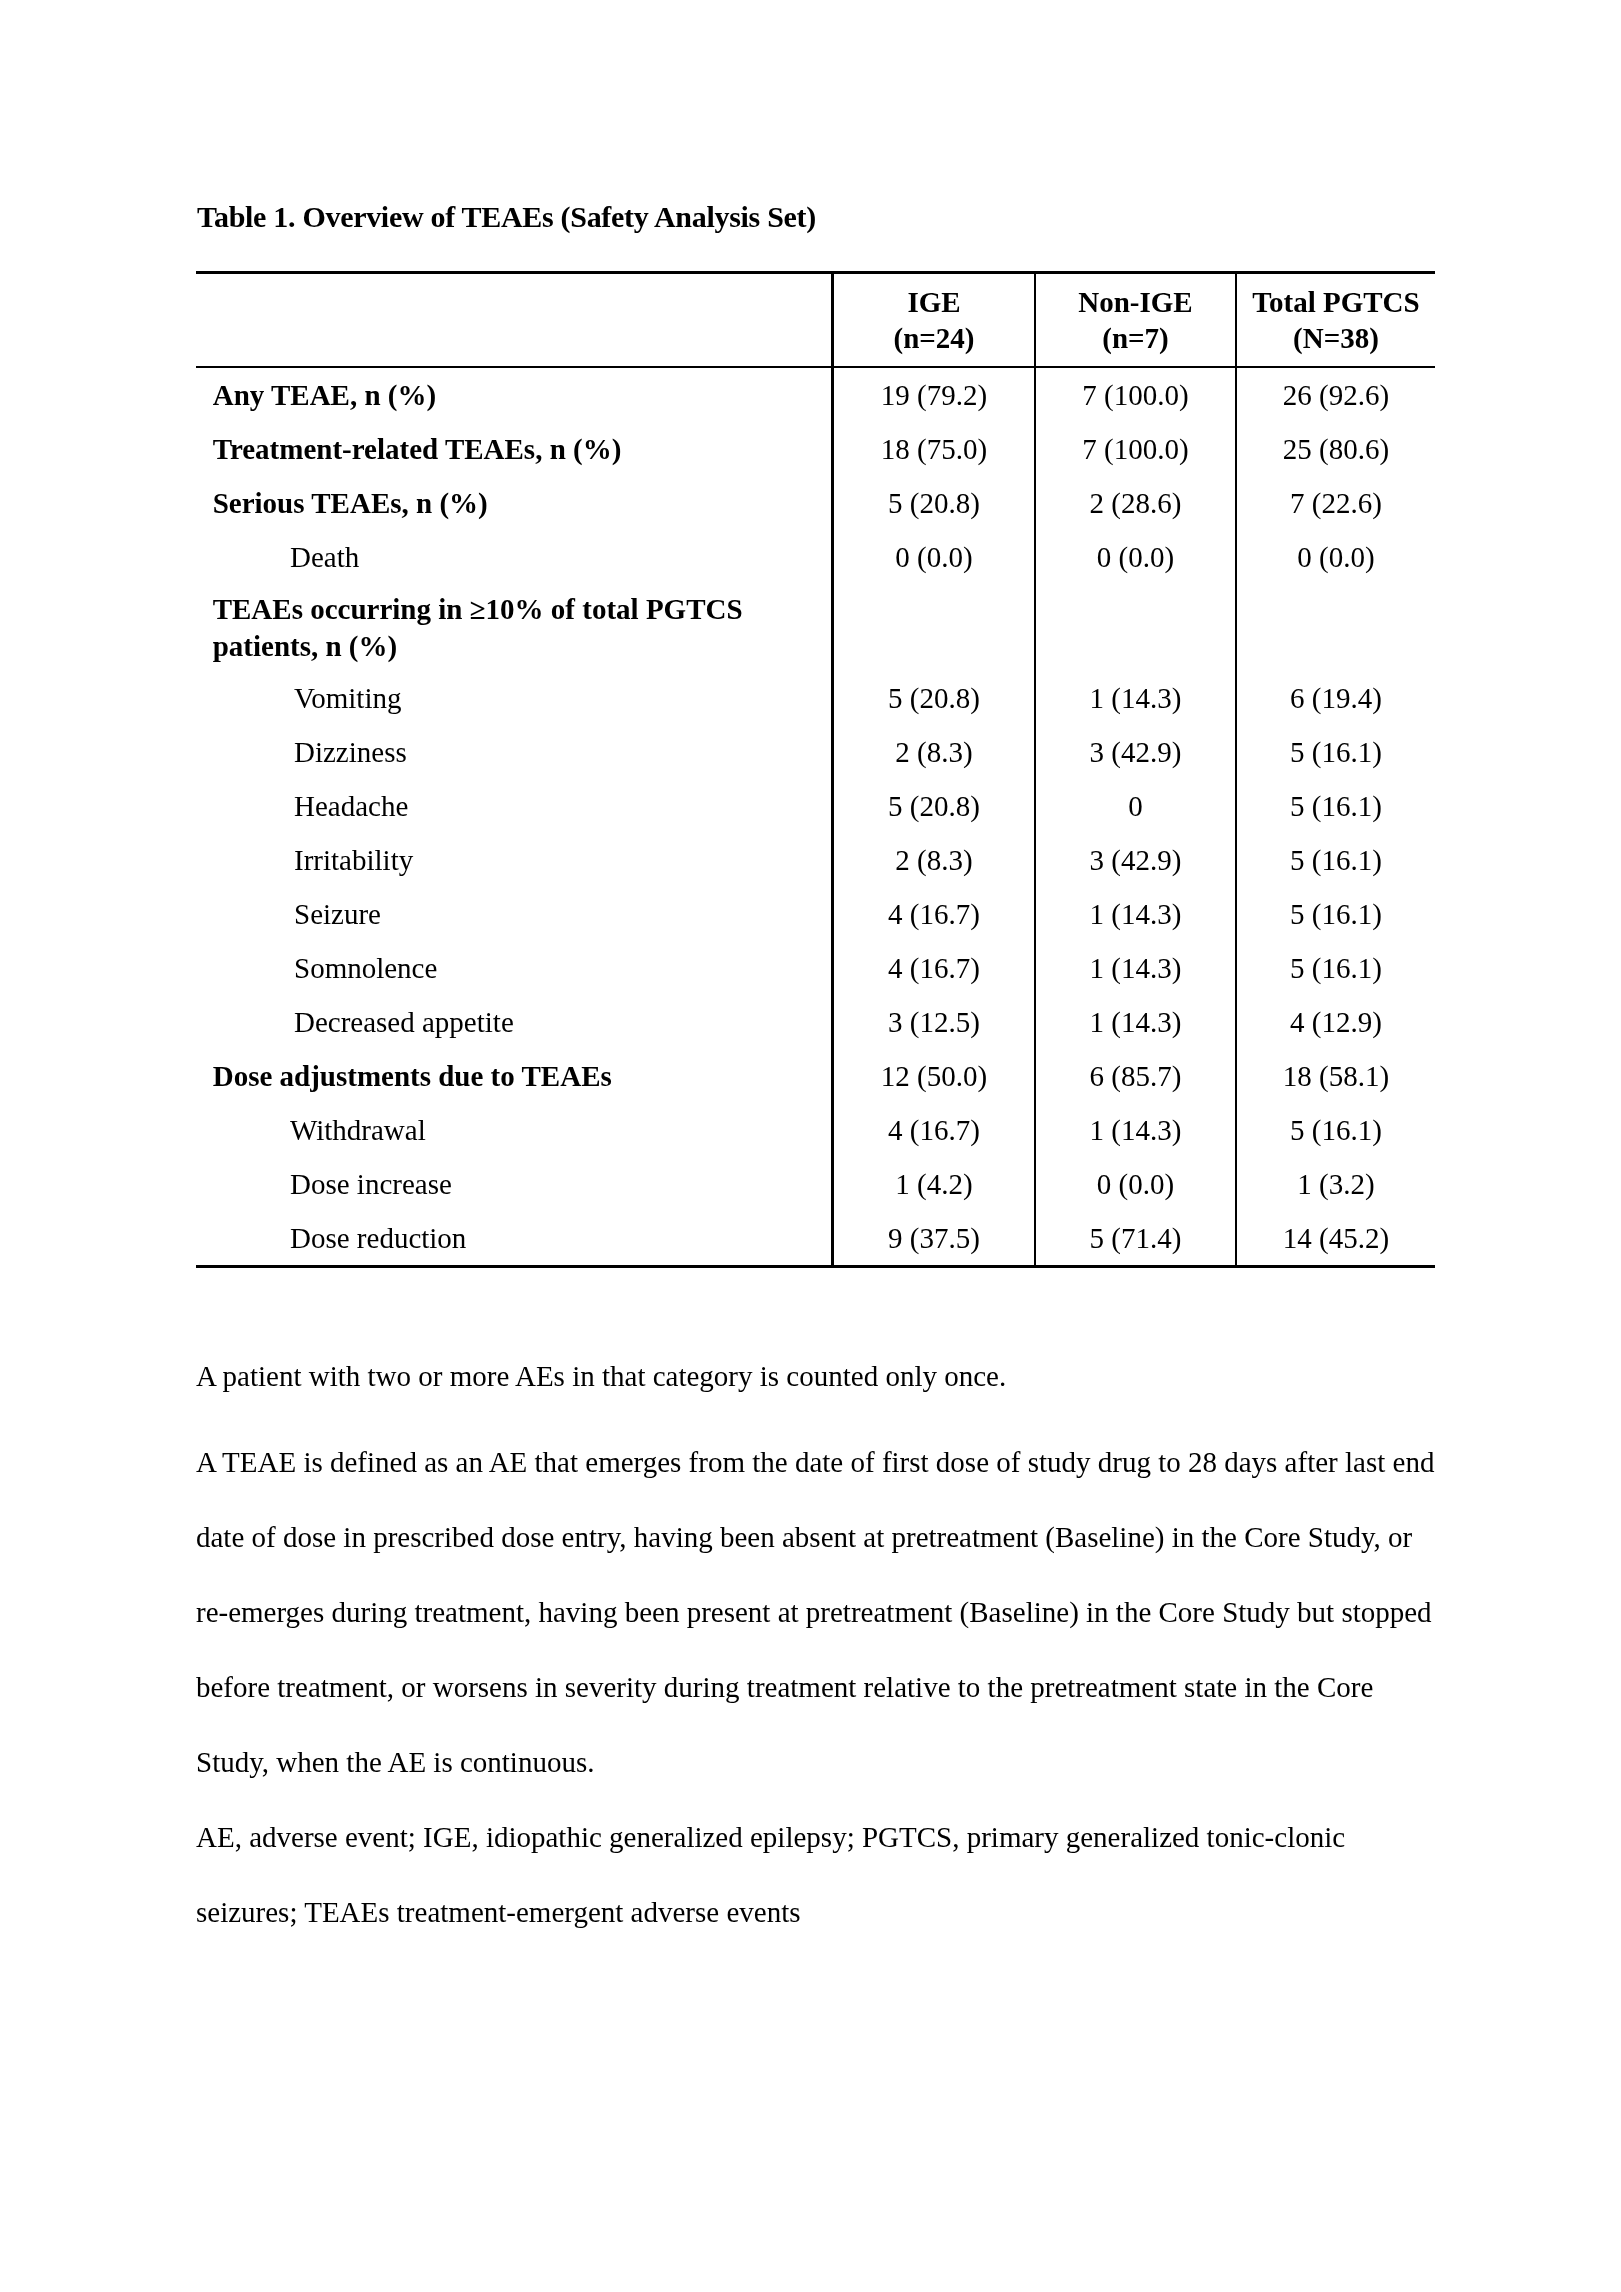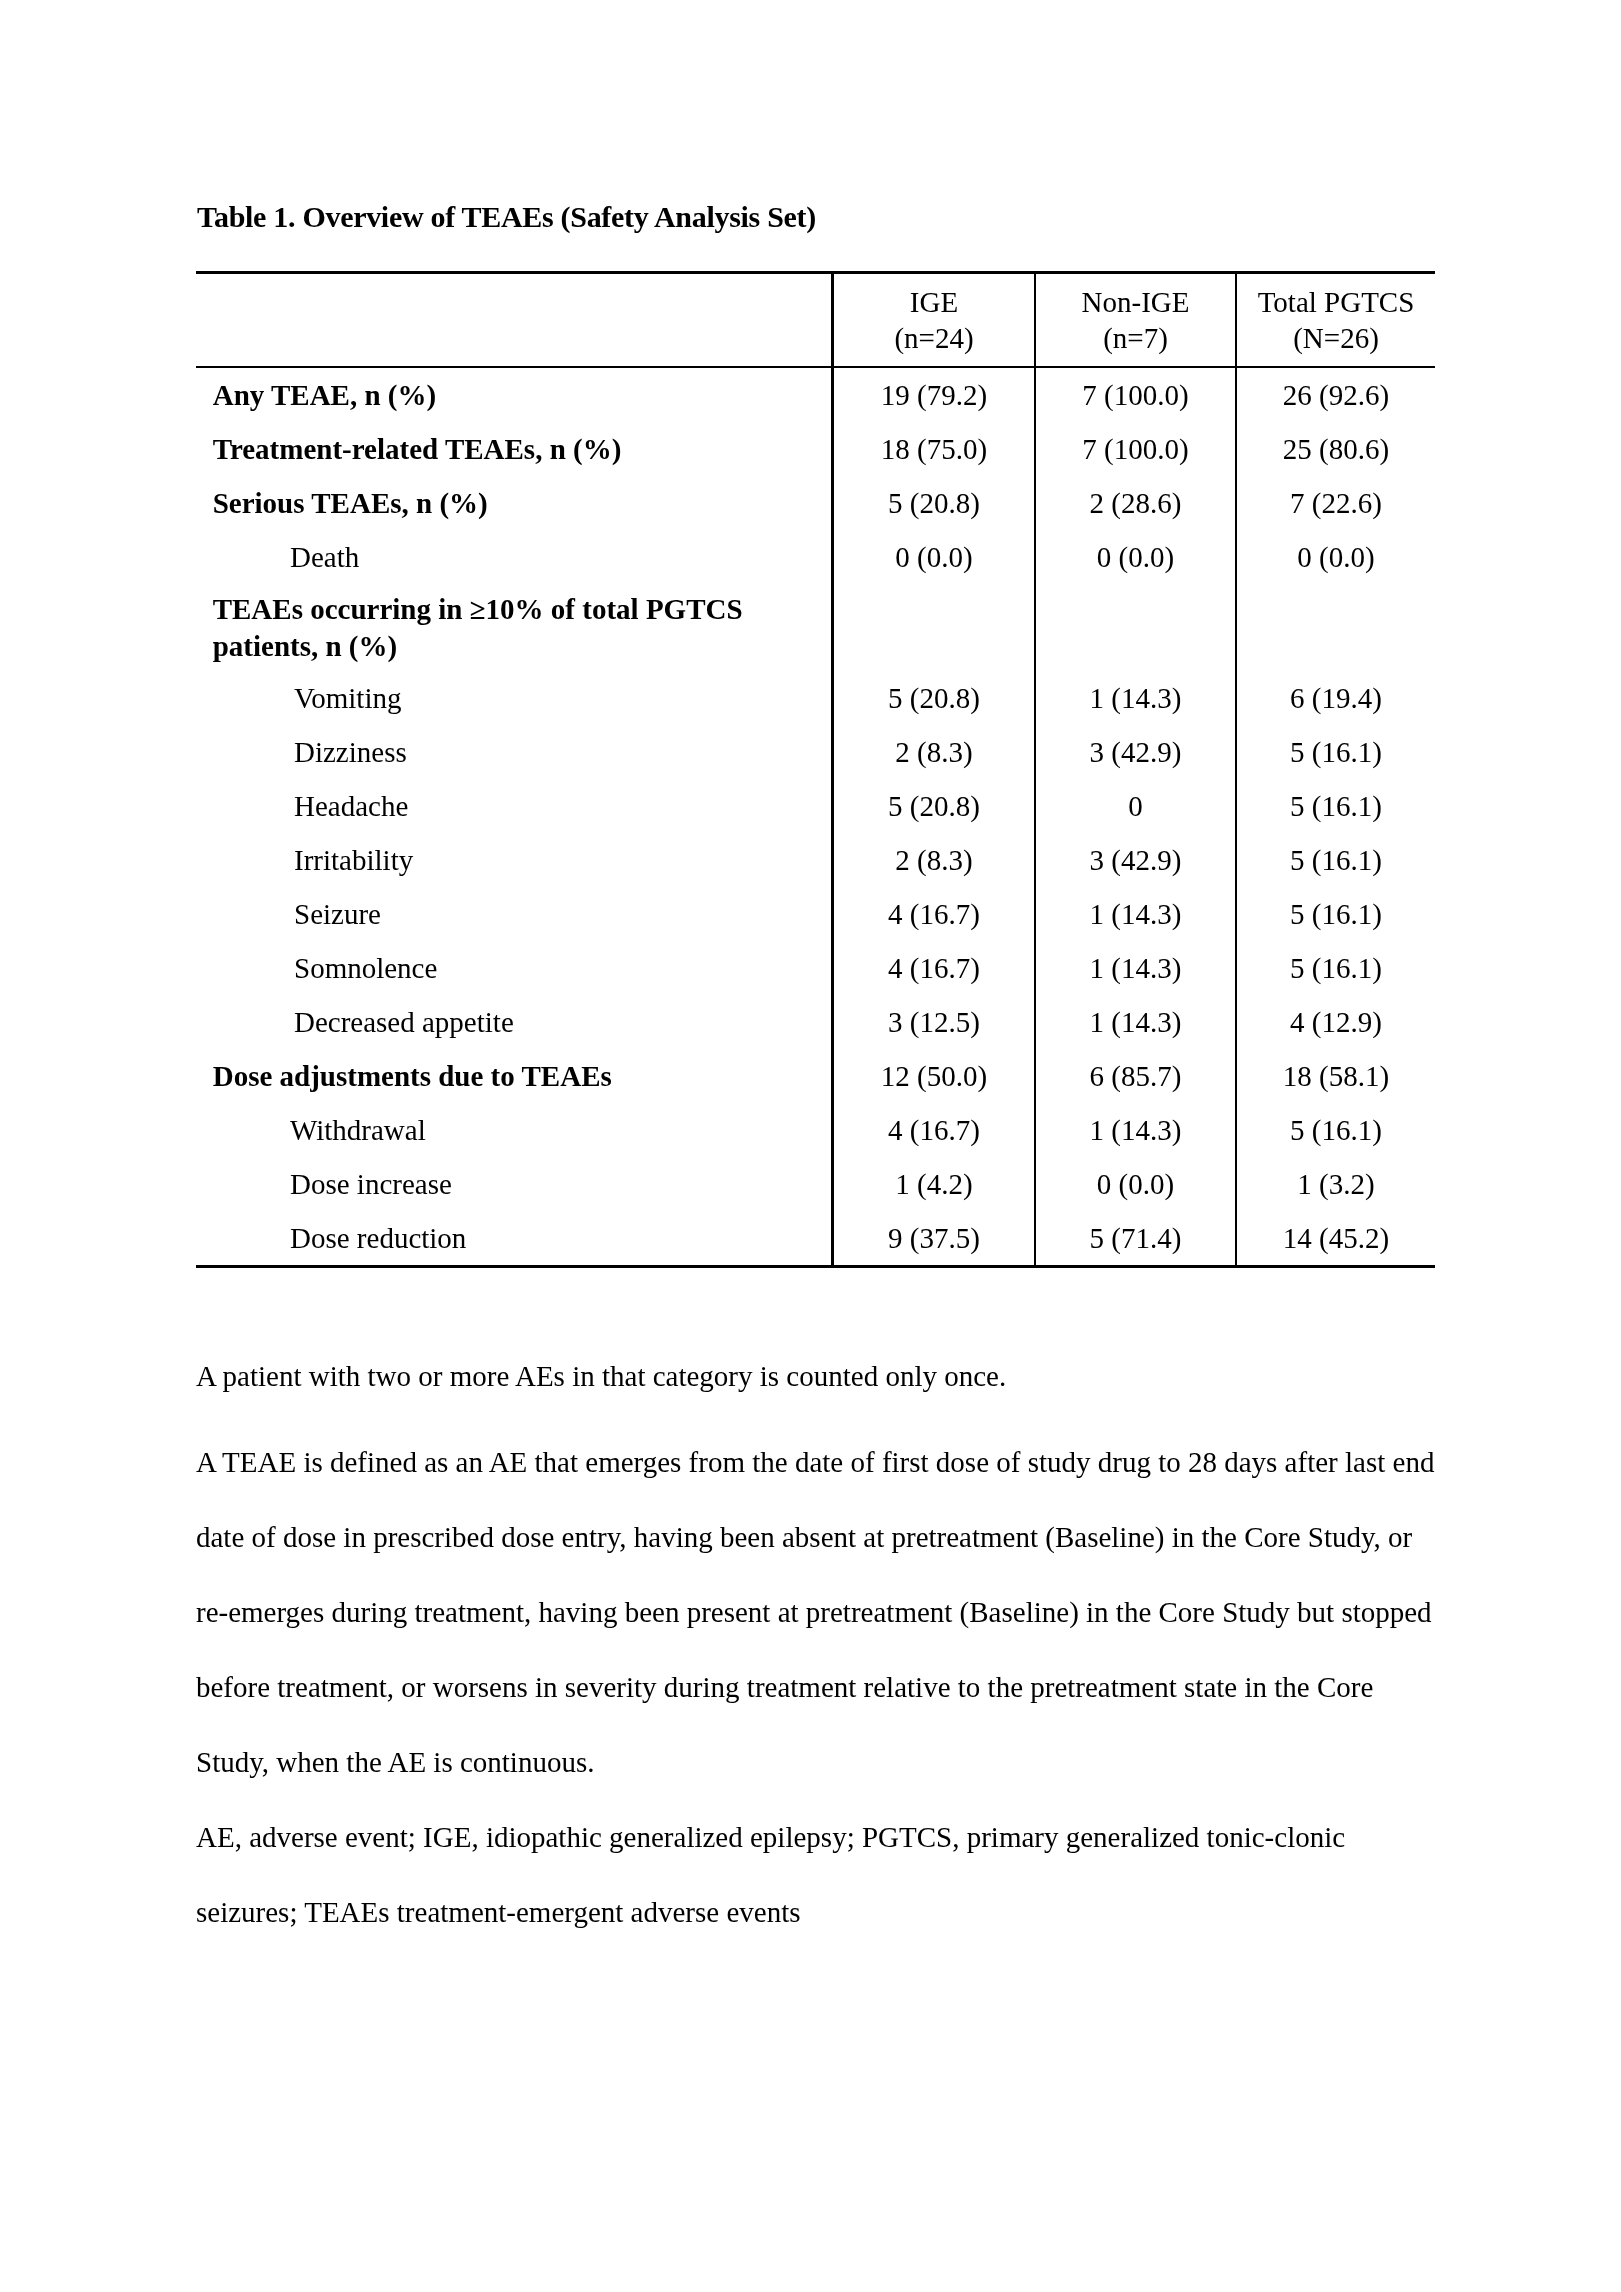--- a/index.html
+++ b/index.html
@@ -12,21 +12,21 @@
     position: absolute; left: 197px; top: 200px;
     font-size: 30px; font-weight: bold; letter-spacing: -0.3px;
   }
   table.teae {
     position: absolute; left: 196px; top: 271px; width: 1239px;
     border-collapse: collapse; font-size: 29px;
     border-top: 3.9px solid #000; border-bottom: 3.9px solid #000;
   }
   table.teae th, table.teae td { padding: 0; line-height: 37px; }
   table.teae thead th {
-    font-weight: normal; text-align: center; height: 92px;
+    font-weight: bold; text-align: center; height: 92px;
     border-bottom: 2.9px solid #000; vertical-align: middle; line-height: 36px;
   }
   table.teae td.num { text-align: center; }
   table.teae tr td { height: 54px; vertical-align: middle; }
   .c0 { width: 537px; }
   .c1 { width: 200px; border-left: 3.9px solid #000; }
   .c2 { width: 199px; border-left: 2px solid #000; border-radius: 22px; }
   .c3 { border-left: 2px solid #000; }
   .lbl-bold { font-weight: bold; padding-left: 16.7px !important; }
   .lbl-ind1 { padding-left: 94px !important; }
@@ -50,21 +50,21 @@
         <th class="c1">
           <div>IGE</div>
           <div>(n=24)</div>
         </th>
         <th class="c2">
           <div>Non-IGE</div>
           <div>(n=7)</div>
         </th>
         <th class="c3">
           <div>Total PGTCS</div>
-          <div>(N=26)</div>
+          <div>(N=38)</div>
         </th>
       </tr>
     </thead>
     <tbody id="tbody">
         <tr>
           <td class="c0 lbl-bold">Any TEAE, n (%)</td>
           <td class="num c1">19 (79.2)</td>
           <td class="num c2">7 (100.0)</td>
           <td class="num c3">26 (92.6)</td>
         </tr>

